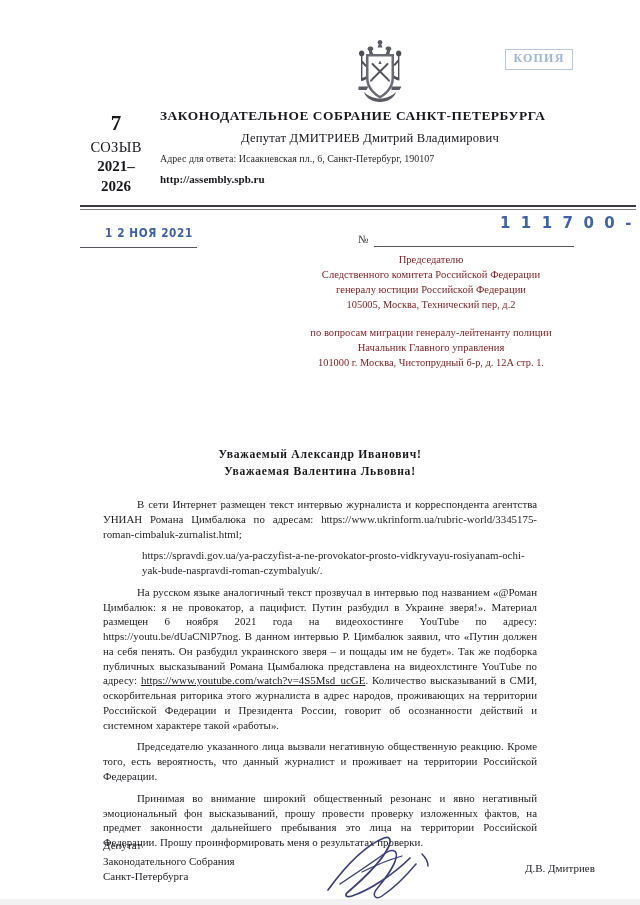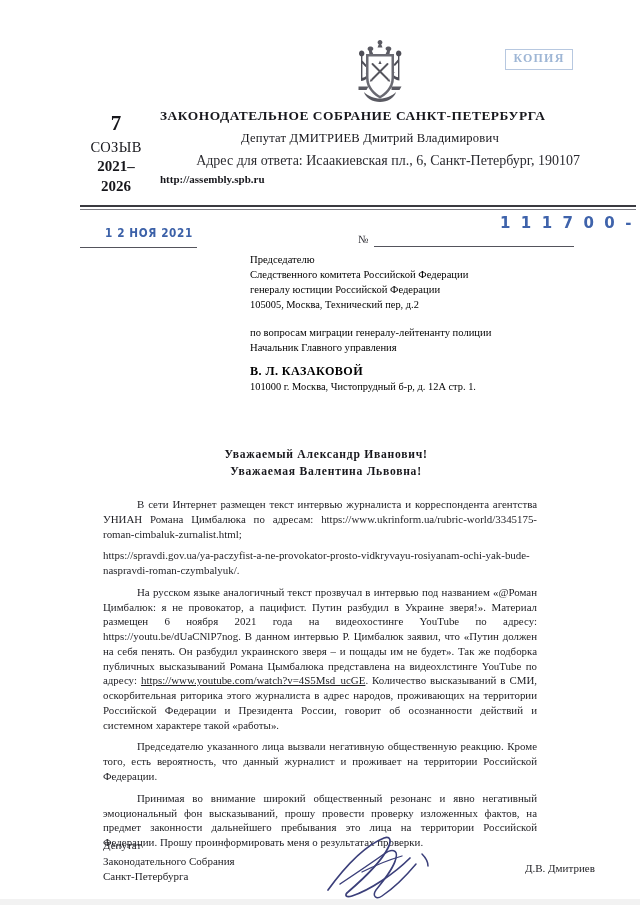--- a/index.html
+++ b/index.html
@@ -69,22 +69,22 @@
     font-weight: normal;
     font-size: 12.6px;
     letter-spacing: 0.2px;
     color: #17171c;
   }
   .head-address {
     position: absolute;
     left: 160px;
     top: 153px;
     width: 420px;
-    text-align: right;
-    font-size: 14px;
+    text-align: left;
+    font-size: 10px;
     color: #2b2b30;
   }
   .head-site {
     position: absolute;
     left: 160px;
     top: 173px;
     width: 420px;
     text-align: left;
     font-weight: bold;
     font-size: 11px;
@@ -159,32 +159,32 @@
     color: #3f63ab;
     white-space: nowrap;
   }
 
   
   .addressee {
     position: absolute;
     left: 250px;
     top: 252px;
     width: 362px;
-    text-align: left;
-    color: #000000;
+    text-align: center;
+    color: #7f1d1d;
   }
   .addressee .ln  { font-size: 10.6px; line-height: 1.42; }
   .addressee .nm  { font-weight: bold; font-size: 12.2px; letter-spacing: .4px; margin-top: 9px;}
   .addressee .ad  { font-size: 10.4px; line-height: 1.45; }
   .addressee .gap { height: 13px; }
 
   
   .salut {
     position: absolute;
-    left: 116px;
+    left: 110px;
     top: 447px;
     width: 420px;
     text-align: center;
     font-weight: bold;
     font-size: 11.6px;
     letter-spacing: .75px;
     line-height: 1.45;
     color: #17171c;
   }
 
@@ -193,21 +193,21 @@
     position: absolute;
     left: 103px;
     top: 497px;
     width: 434px;
     font-size: 10.9px;
     line-height: 1.355;
     text-align: justify;
     color: #1d1d22;
   }
   .body p { margin: 0 0 7px 0; text-indent: 34px; }
-  .body p.noind { text-indent: 0; }
+  .body p.noind { text-indent: 0; margin-left: 39px; }
   .body .u { text-decoration: underline; margin-top: 42px; }
 
   
   .sig-left {
     position: absolute;
     left: 103px;
     top: 838px;
     font-size: 11px;
     line-height: 1.42;
     color: #1d1d22;
@@ -301,21 +301,20 @@
   <div class="reg-number">1 1 1 7 0 0 - 3</div>
 
   <div class="addressee">
     <div class="ln">Председателю</div>
     <div class="ln">Следственного комитета Российской Федерации</div>
     <div class="ln">генералу юстиции Российской Федерации</div>
     <div class="ad">105005, Москва, Технический пер, д.2</div>
     <div class="gap"></div>
     <div class="ln">по вопросам миграции генералу-лейтенанту полиции</div>
     <div class="ln">Начальник Главного управления</div>
-    <div class="nm">В. Л. КАЗАКОВОЙ</div>
     <div class="ad">101000 г. Москва, Чистопрудный б-р, д. 12А стр. 1.</div>
   </div>
 
   <div class="salut">
     <div>Уважаемый Александр Иванович!</div>
     <div>Уважаемая Валентина Львовна!</div>
   </div>
 
   <div class="body">
     <p><span>В сети Интернет размещен текст интервью журналиста и корреспондента агентства УНИАН Романа Цимбалюка по адресам: https://www.ukrinform.ua/rubric-world/3345175-roman-cimbaluk-zurnalist.html;</span></p>

